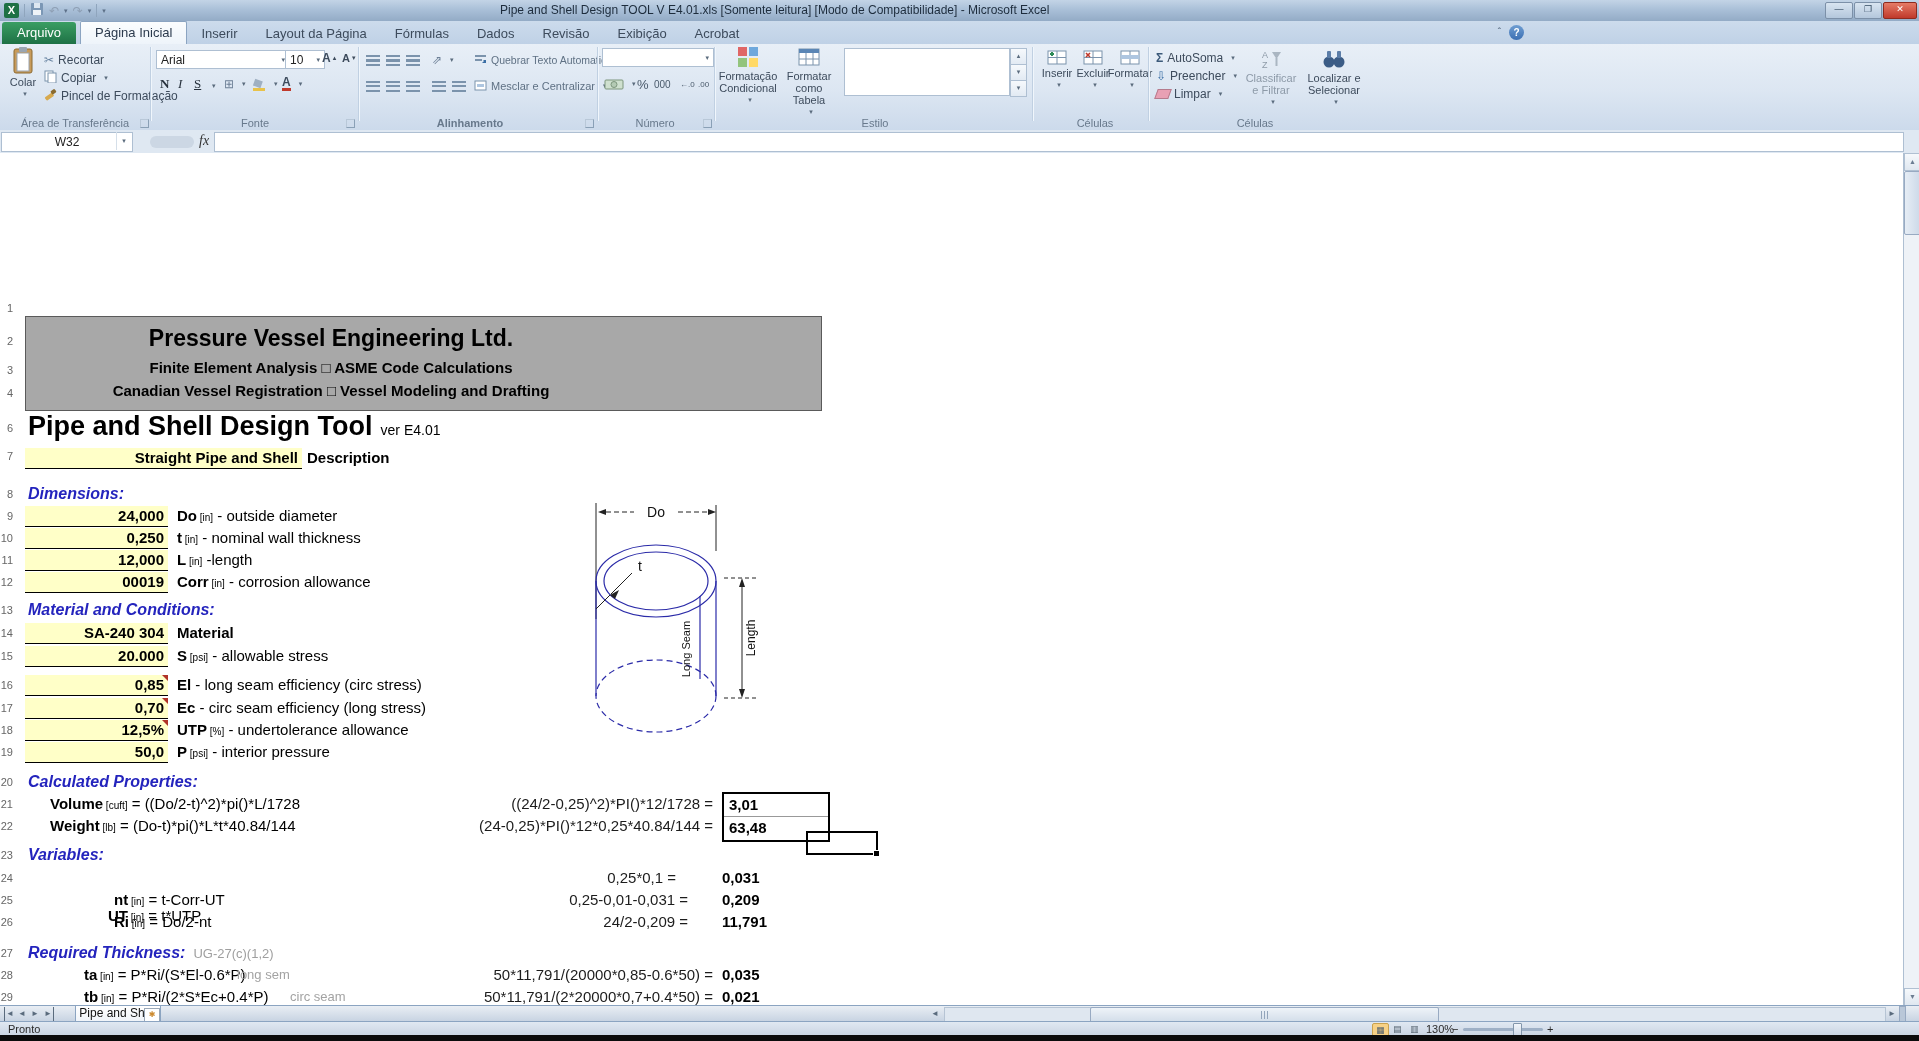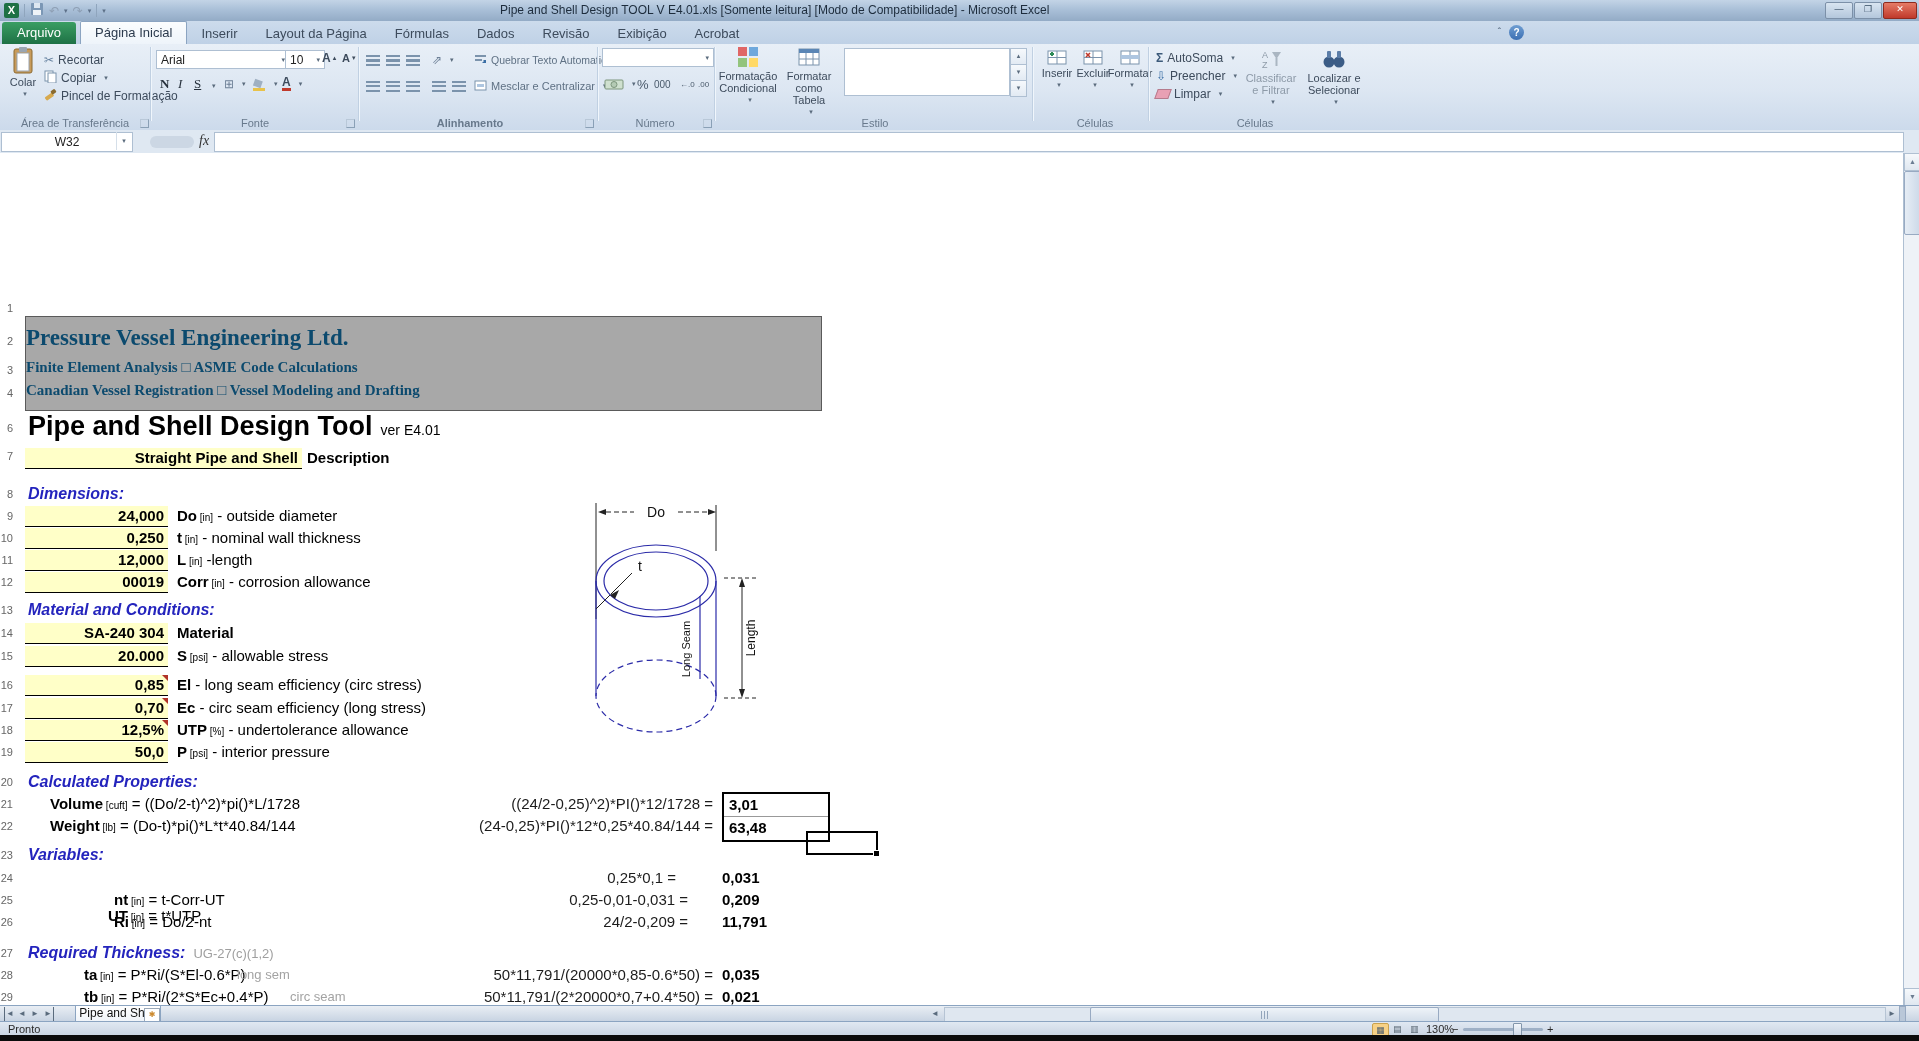--- a/index.html
+++ b/index.html
@@ -71,21 +71,21 @@
          font-weight:bold;font-size:15px;text-align:right;padding-right:4px;line-height:20px;color:#000;}
   .cm{position:absolute;right:0;top:0;width:0;height:0;border-left:6px solid transparent;border-top:6px solid #b03328;}
   .lab{position:absolute;font-size:15px;line-height:20px;white-space:nowrap;color:#000;}
   .un{font-size:10px;}
   .hint{position:absolute;color:#a3a3a3;font-size:13px;line-height:20px;white-space:nowrap;}
   .calcnum{position:absolute;text-align:right;font-size:15px;line-height:20px;color:#1c1c1c;white-space:nowrap;}
   .resv{position:absolute;font-weight:bold;font-size:15px;line-height:20px;color:#000;}
   .sect{position:absolute;font-style:italic;font-weight:bold;font-size:16px;color:#2424bd;white-space:nowrap;line-height:20px;}
   .code{color:#9f9f9f;font-style:normal;font-weight:normal;font-size:13px;margin-left:8px;}
   #hdrbox{left:25px;top:163px;width:795px;height:93px;background:#a8a8a8;border:1px solid #5a5a5a;}
-  .hline{position:absolute;left:0;width:610px;color:#0c4a6e;font-weight:bold;font-family:Liberation Serif, serif;}
+  .hline{position:absolute;left:0;width:610px;text-align:center;color:#000000;font-weight:bold;}
   .bigtitle{position:absolute;left:28px;top:258px;font-size:27px;font-weight:bold;color:#000;white-space:nowrap;}
   .ver{font-size:14px;font-weight:normal;margin-left:8px;}
   .desccell{position:absolute;left:25px;top:295px;width:273px;height:20px;background:#ffffc8;border-bottom:1px solid #000;
             font-weight:bold;font-size:15px;text-align:right;padding-right:4px;line-height:20px;}
   .desclab{position:absolute;left:307px;top:295px;font-weight:bold;font-size:15px;line-height:20px;}
   .wbox{position:absolute;left:722px;top:639px;width:104px;height:46px;border:2px solid #000;background:#fff;}
   .wbox .r1{height:22px;border-bottom:1px solid #999;font-weight:bold;font-size:15px;line-height:22px;padding-left:5px;}
   .wbox .r2{height:21px;font-weight:bold;font-size:15px;line-height:21px;padding-left:5px;}
   .selcell{position:absolute;left:806px;top:678px;width:68px;height:20px;border:2px solid #000;}
   .selcell::after{content:"";position:absolute;right:-4px;bottom:-4px;width:5px;height:5px;background:#000;border:1px solid #fff;}

